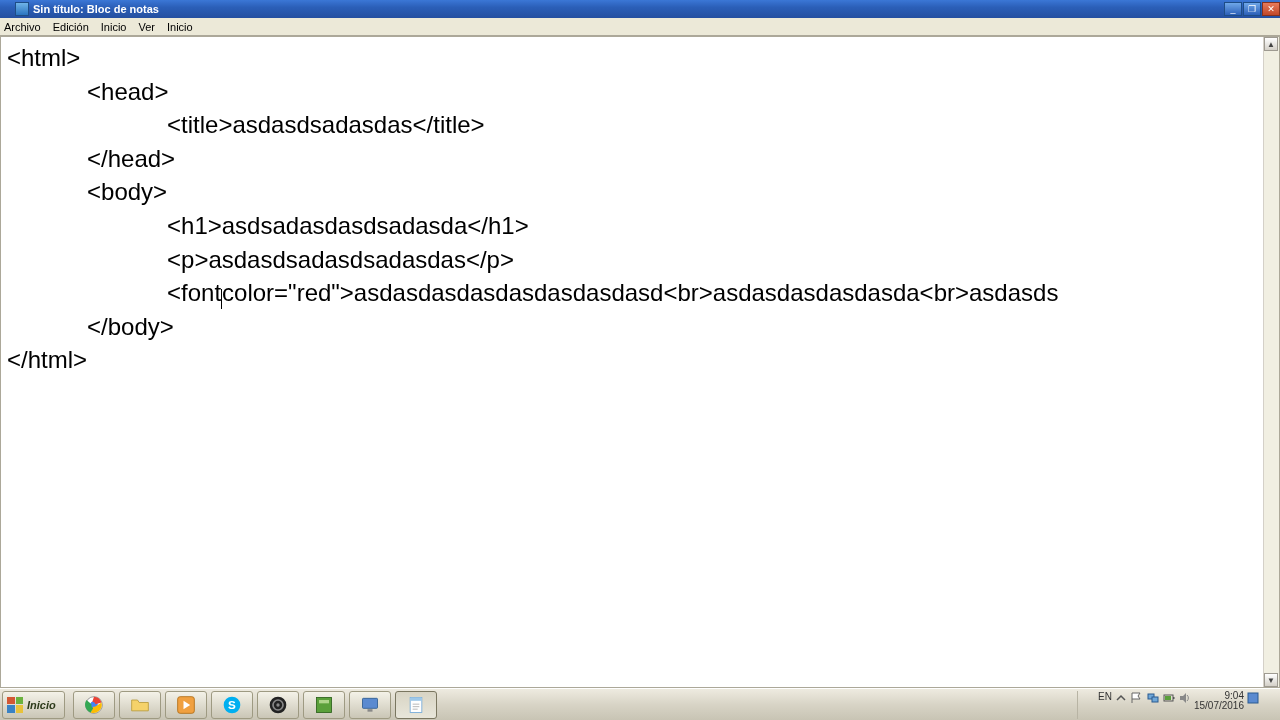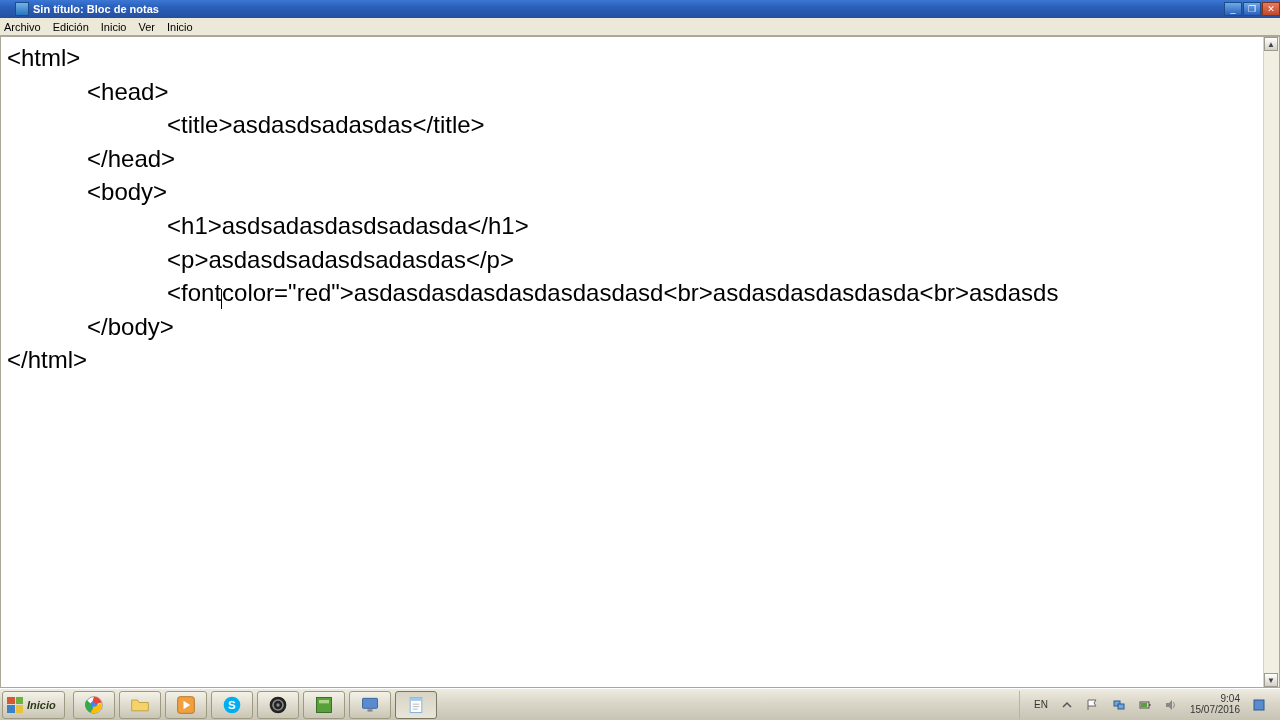--- a/index.html
+++ b/index.html
@@ -130,23 +130,23 @@
     border-radius: 3px;
     display: flex; align-items: center; justify-content: center;
   }
   .task-item.active { background: linear-gradient(to bottom,#d8d4c4,#e8e6da); border-color:#7a7660;}
 
   .ic { width: 22px; height: 22px; display: flex; align-items: center; justify-content: center; }
 
   .systray {
     margin-left: auto;
     height: 28px;
-    padding: 0 14px;
-    display: flex; align-items: center;
-    gap: 12px;
+    padding: 0 20px;
+    display: flex; align-items: flex-start;
+    gap: 2px;
     font-size: 10px;
     color: #333;
     border-left: 1px solid #b8b4a4;
   }
   .tray-ic { width: 14px; height: 14px; }
   .clock { text-align: right; line-height: 1.05; font-size: 10px;}
 
   .caret {
     display: inline-block;
     width: 1px; height: 20px;

